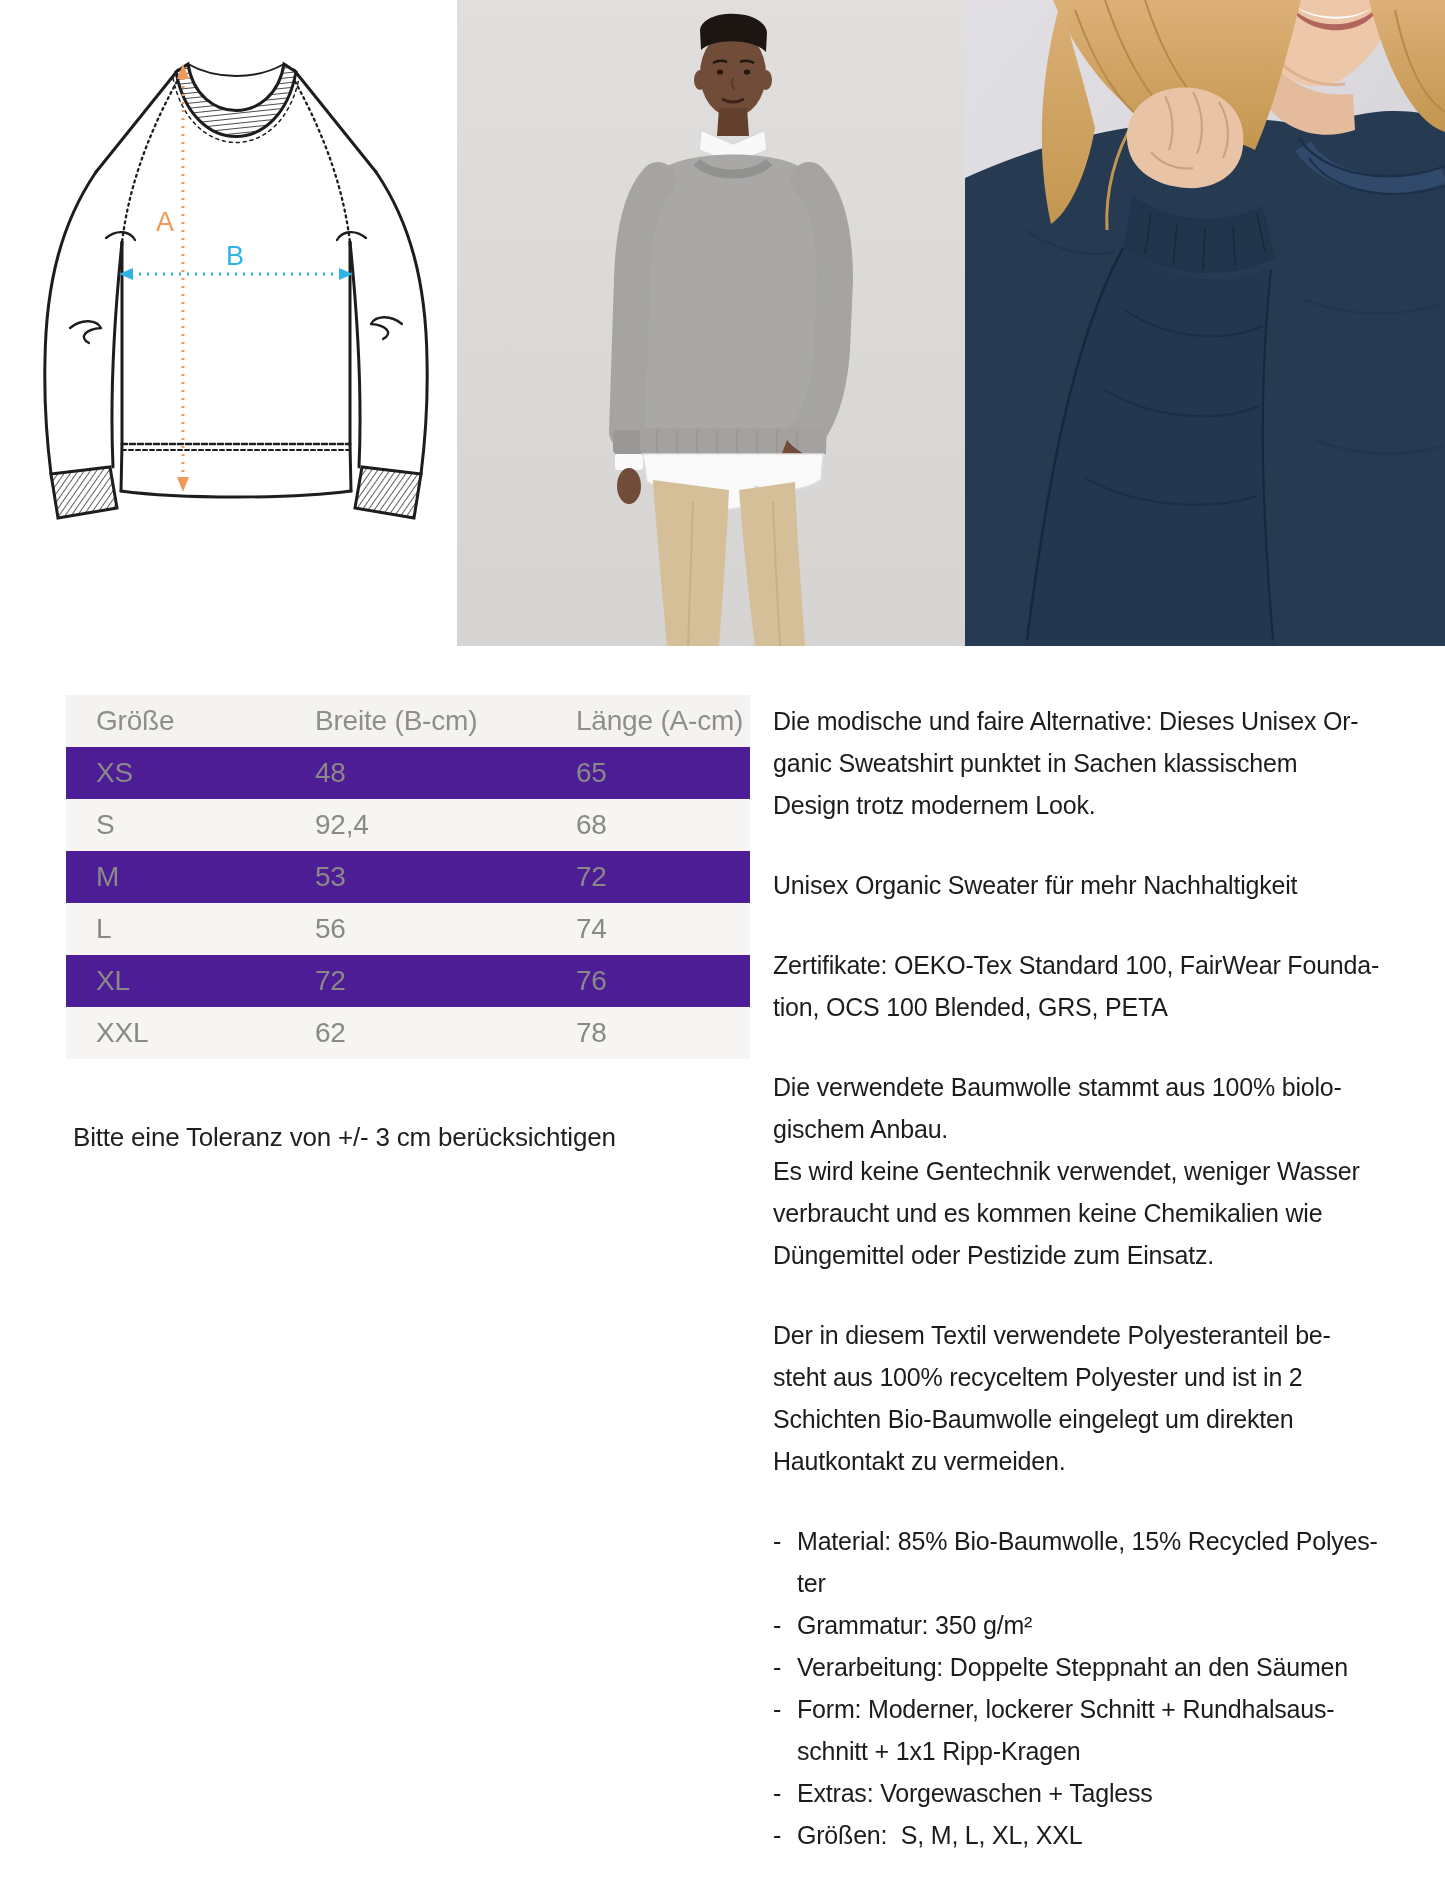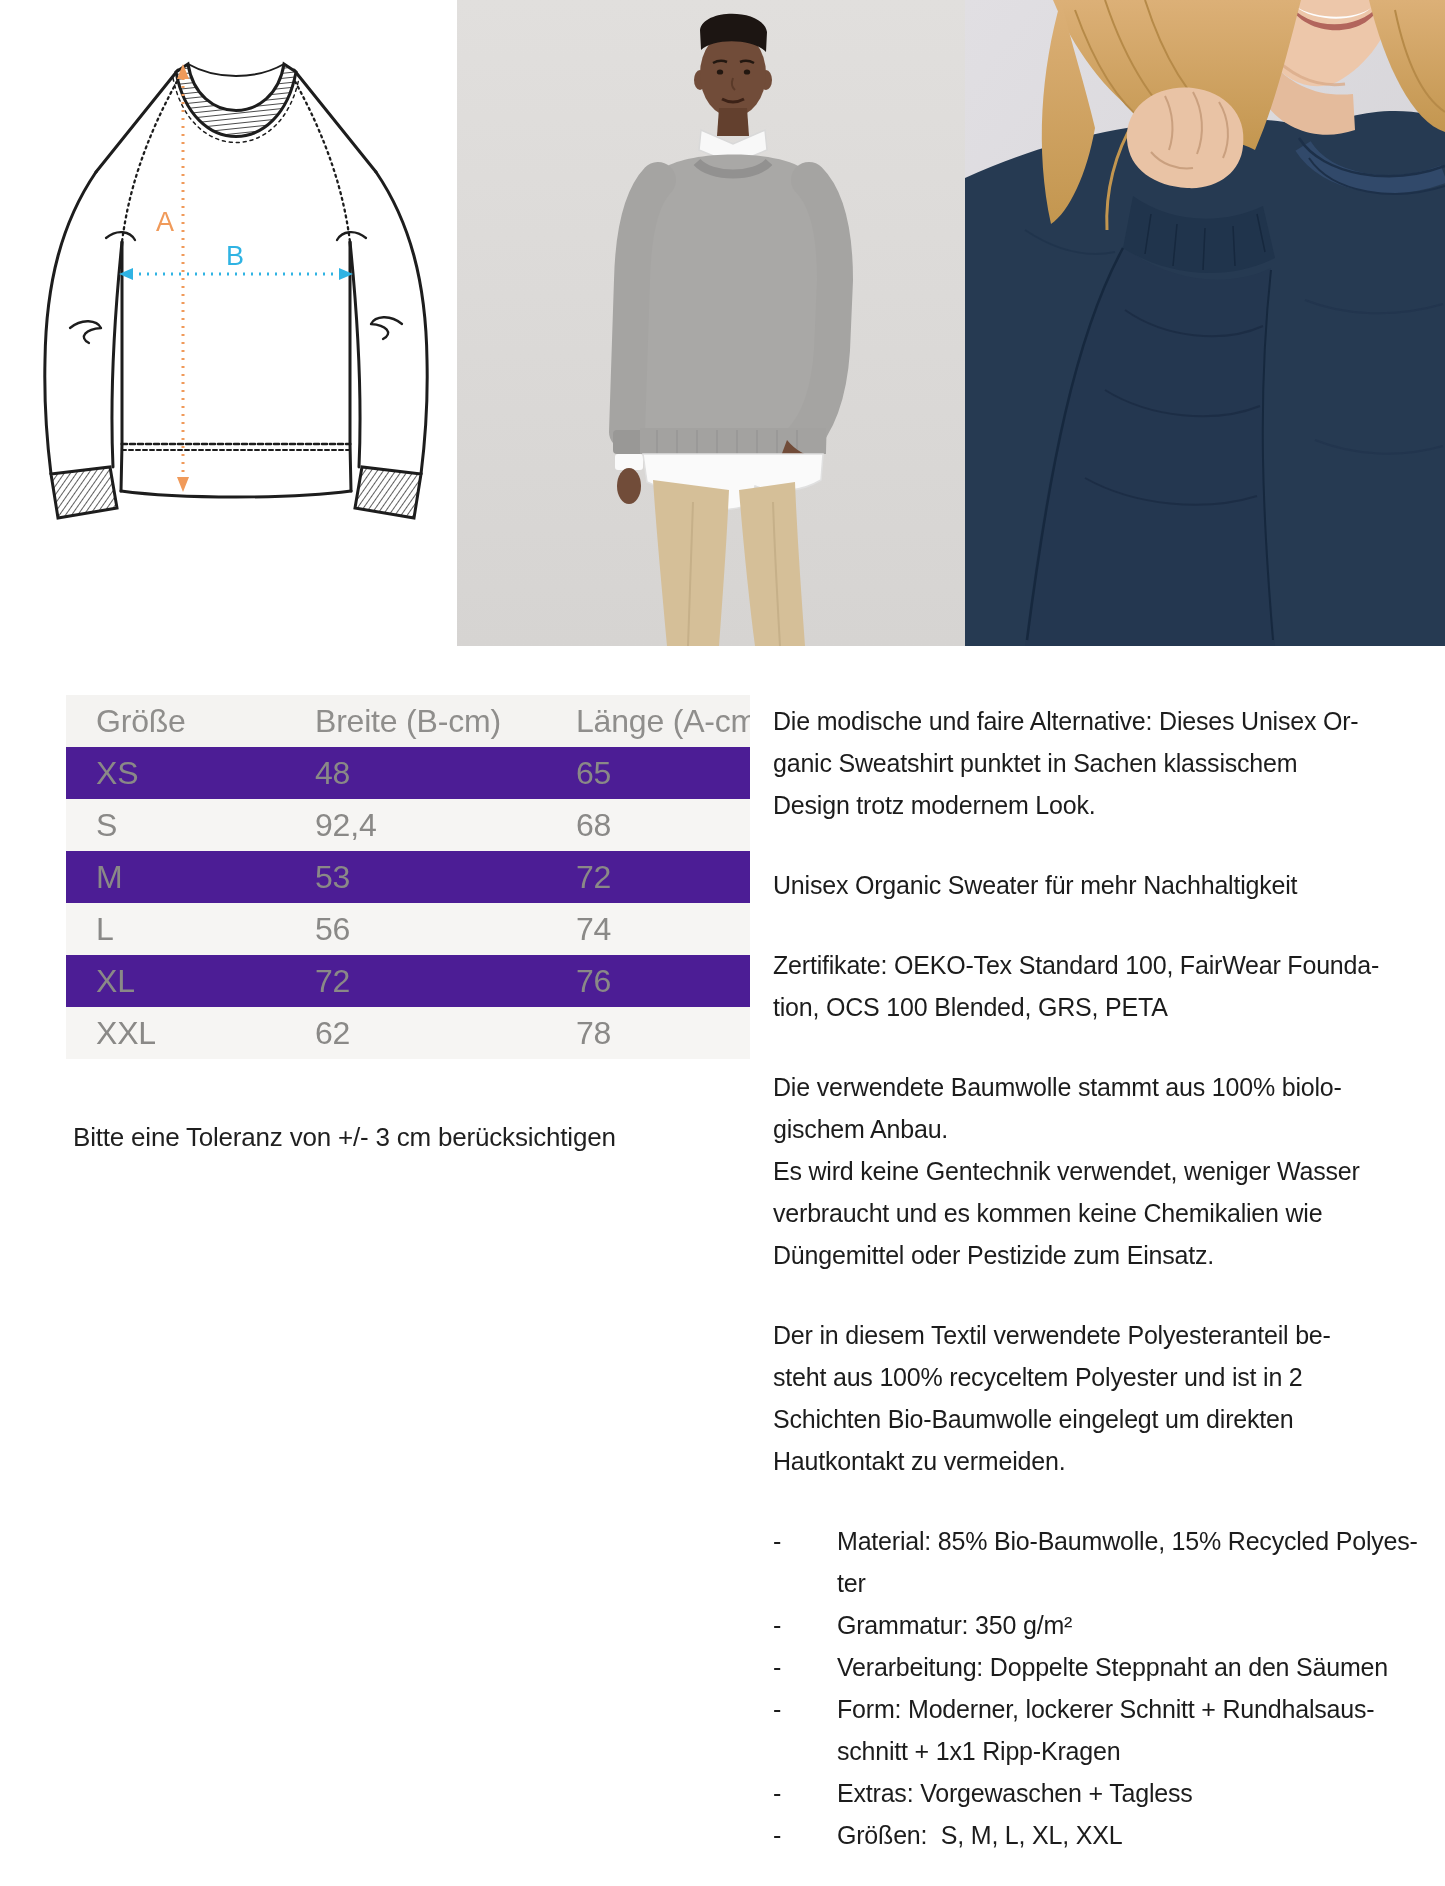--- a/index.html
+++ b/index.html
@@ -4,35 +4,35 @@
 <style>
   html,body{margin:0;padding:0;background:#ffffff;}
   .canvas{position:relative;width:1445px;height:1886px;background:#ffffff;overflow:hidden;
           font-family:"Liberation Sans",sans-serif;}
   
   .sketch-wrap{position:absolute;left:20px;top:30px;width:430px;height:500px;}
   .photo-man{position:absolute;left:457px;top:0;width:508px;height:646px;}
   .photo-woman{position:absolute;left:965px;top:0;width:480px;height:646px;}
   svg{display:block;}
   
-  .size-table{position:absolute;left:66px;top:695px;width:684px;font-size:32px;letter-spacing:-0.2px;}
+  .size-table{position:absolute;left:66px;top:695px;width:684px;font-size:28px;letter-spacing:-0.2px;}
   .trow{display:grid;grid-template-columns:219px 261px 204px;align-items:center;height:52px;}
   .trow > div{padding-left:30px;white-space:nowrap;overflow:hidden;}
   .thead{background:#f4f3f1;color:#8f8e8c;}
   .r-odd{background:#4c1d95;color:#8a8987;}
   .r-even{background:#f6f5f3;color:#8a8987;}
   .tolerance{position:absolute;left:73px;top:1122px;font-size:26px;color:#1f1f1f;letter-spacing:-0.2px;}
   
   .desc{position:absolute;left:773px;top:700px;width:676px;color:#1c1c1c;
         font-size:25px;line-height:42px;letter-spacing:-0.2px;}
   .para{white-space:pre-wrap;margin:0 0 38px 0;}
   .bullets{margin:0;padding:0;list-style:none;}
   .bullet{display:flex;align-items:flex-start;}
   .bullet .marker{width:24px;flex:0 0 24px;}
-  .bullet .btxt{white-space:pre-wrap;margin-left:40px;}
+  .bullet .btxt{white-space:pre-wrap;}
 </style>
 </head>
 <body>
 
 <div class="canvas">
 
   <div class="sketch-wrap">
     <svg viewBox="0 0 430 500" width="430" height="500">
       <defs>
         <pattern id="ribV" width="5" height="5" patternUnits="userSpaceOnUse" patternTransform="rotate(84)">

